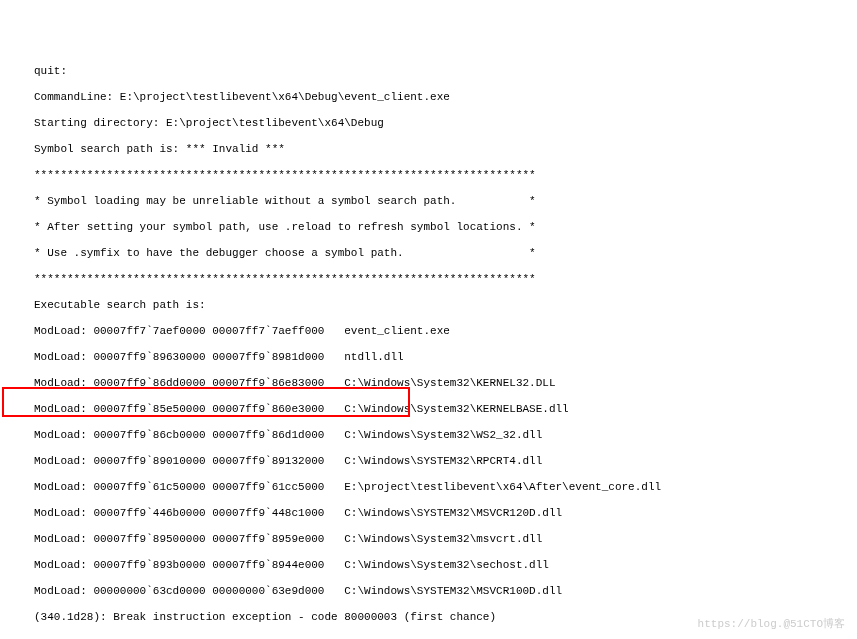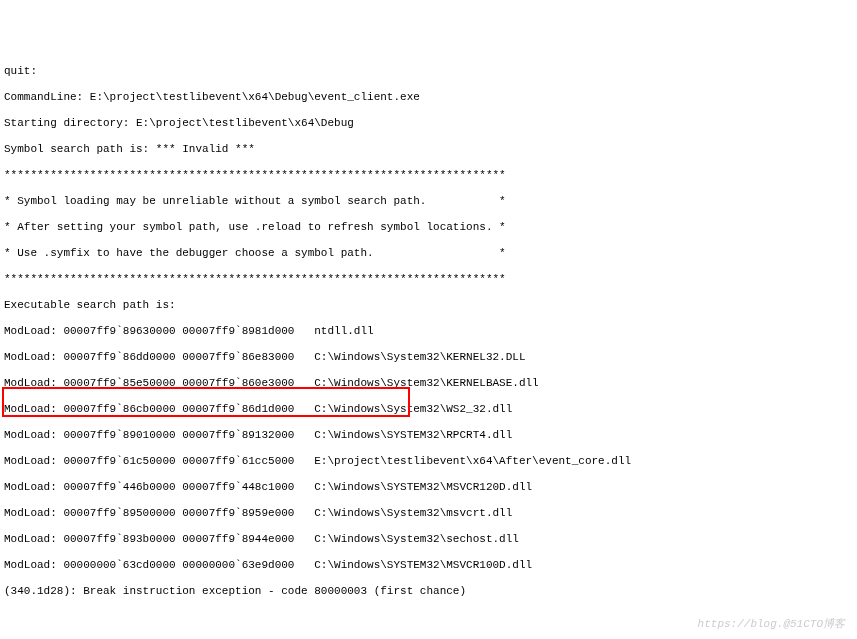--- a/index.html
+++ b/index.html
@@ -18,55 +18,56 @@
       width: 857px;
       height: 639px;
       position: relative;
     }
     .terminal {
       padding: 0 4px;
       position: relative;
     }
     .line {
       display: block;
+      margin-left: 30px;
     }
     .highlight-box {
       border: 2px solid #ff0000;
       position: absolute;
       left: 2px;
       top: 335px;
       width: 408px;
       height: 30px;
       pointer-events: none;
     }
     .watermark {
       position: absolute;
       bottom: 8px;
       right: 12px;
       color: #cccccc;
       font-size: 11px;
-      font-style: italic;
     }
   </style>
 </head>
 <body>
 
 
 
 <div class="terminal">
 <span class="line">quit:</span>
 <span class="line">CommandLine: E:\project\testlibevent\x64\Debug\event_client.exe</span>
 <span class="line">Starting directory: E:\project\testlibevent\x64\Debug</span>
 <span class="line">Symbol search path is: *** Invalid ***</span>
 <span class="line">****************************************************************************</span>
 <span class="line">* Symbol loading may be unreliable without a symbol search path.           *</span>
 <span class="line">* After setting your symbol path, use .reload to refresh symbol locations. *</span>
 <span class="line">* Use .symfix to have the debugger choose a symbol path.                   *</span>
 <span class="line">****************************************************************************</span>
 <span class="line">Executable search path is:</span>
+<span class="line">ModLoad: 00007ff7`7aef0000 00007ff7`7aeff000   event_client.exe</span>
 <span class="line">ModLoad: 00007ff9`89630000 00007ff9`8981d000   ntdll.dll</span>
 <span class="line">ModLoad: 00007ff9`86dd0000 00007ff9`86e83000   C:\Windows\System32\KERNEL32.DLL</span>
 <span class="line">ModLoad: 00007ff9`85e50000 00007ff9`860e3000   C:\Windows\System32\KERNELBASE.dll</span>
 <span class="line">ModLoad: 00007ff9`86cb0000 00007ff9`86d1d000   C:\Windows\System32\WS2_32.dll</span>
 <span class="line">ModLoad: 00007ff9`89010000 00007ff9`89132000   C:\Windows\SYSTEM32\RPCRT4.dll</span>
 <span class="line">ModLoad: 00007ff9`61c50000 00007ff9`61cc5000   E:\project\testlibevent\x64\After\event_core.dll</span>
 <span class="line">ModLoad: 00007ff9`446b0000 00007ff9`448c1000   C:\Windows\SYSTEM32\MSVCR120D.dll</span>
 <span class="line">ModLoad: 00007ff9`89500000 00007ff9`8959e000   C:\Windows\System32\msvcrt.dll</span>
 <span class="line">ModLoad: 00007ff9`893b0000 00007ff9`8944e000   C:\Windows\System32\sechost.dll</span>
 <span class="line">ModLoad: 00000000`63cd0000 00000000`63e9d000   C:\Windows\SYSTEM32\MSVCR100D.dll</span>

